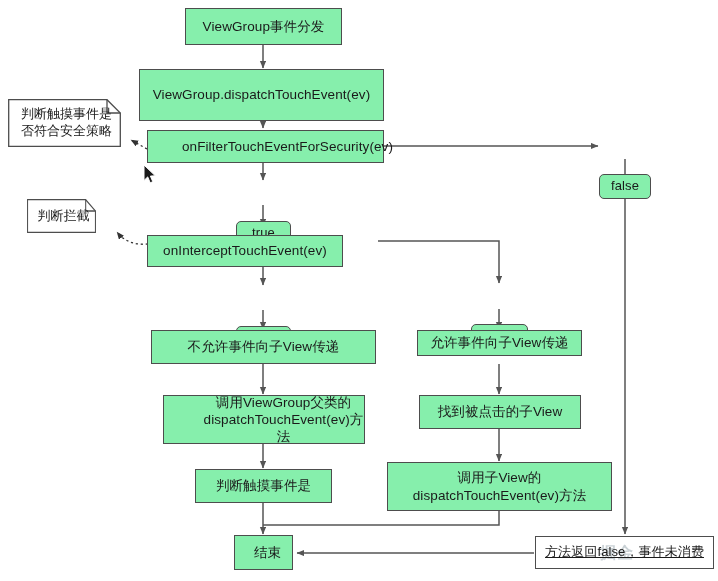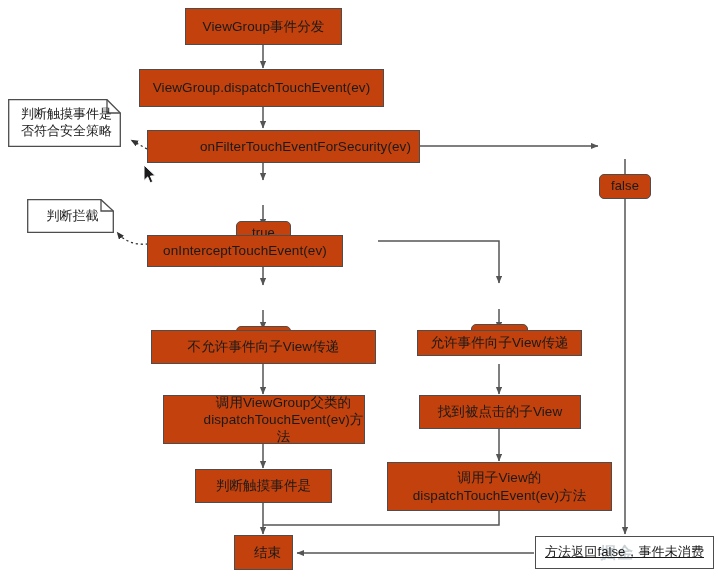--- a/index.html
+++ b/index.html
@@ -23,21 +23,21 @@
     left: 0;
     top: 0;
     width: 718px;
     height: 581px;
     pointer-events: none;
   }
   .node {
     position: absolute;
     box-sizing: border-box;
     border: 1.3px solid #4d4d4d;
-    background: #c2410c;
+    background: #86efac;
     display: flex;
     align-items: center;
     justify-content: center;
     text-align: center;
     color: #1a1a1a;
     font-size: 13.5px;
     line-height: 1.28;
     letter-spacing: 0.1px;
     white-space: pre-line;
   }
@@ -147,35 +147,35 @@
 
   <div class="note" style="left:8px; top:99px; width:113px; height:48px;">
     <svg class="note-shape" viewBox="0 0 113 48" preserveAspectRatio="none">
       <path d="M0.7,0.7 L99,0.7 L112.3,14 L112.3,47.3 L0.7,47.3 Z" fill="#ffffff" stroke="#4d4d4d" stroke-width="1.3"></path>
       <path d="M99,0.7 L99,14 L112.3,14" fill="none" stroke="#4d4d4d" stroke-width="1.3"></path>
     </svg>
     <span class="note-text">判断触摸事件是
 否符合安全策略</span>
   </div>
 
-  <div class="note" style="left:27px; top:199px; width:87px; height:34px;">
+  <div class="note" style="left:27px; top:199px; width:69px; height:34px;">
     <svg class="note-shape" viewBox="0 0 87 34" preserveAspectRatio="none">
       <path d="M0.7,0.7 L74,0.7 L86.3,12 L86.3,33.3 L0.7,33.3 Z" fill="#ffffff" stroke="#4d4d4d" stroke-width="1.3"></path>
       <path d="M74,0.7 L74,12 L86.3,12" fill="none" stroke="#4d4d4d" stroke-width="1.3"></path>
     </svg>
     <span class="note-text">判断拦截</span>
   </div>
 
   <div class="watermark" style="left: 600px; top: 543px; z-index: 2;">掘金</div>
 
   <div class="node" style="left:185px; top:8px; width:157px; height:37px;">ViewGroup事件分发</div>
 
-  <div class="node" style="left:139px; top:69px; width:245px; height:38px;">ViewGroup.dispatchTouchEvent(ev)</div>
-
-  <div class="node" style="left:147px; top:130px; width:273px; height:33px;padding-left:44px;">onFilterTouchEventForSecurity(ev)</div>
+  <div class="node" style="left:139px; top:69px; width:245px; height:52px;">ViewGroup.dispatchTouchEvent(ev)</div>
+
+  <div class="node" style="left:147px; top:130px; width:237px; height:33px;padding-left:44px;">onFilterTouchEventForSecurity(ev)</div>
 
   <div class="node rounded small" style="left:236px; top:181px; width:55px; height:24px;">true</div>
 
   <div class="node rounded small" style="left:599px; top:134px; width:52px; height:25px;">false</div>
 
   <div class="node" style="left:147px; top:235px; width:196px; height:32px;">onInterceptTouchEvent(ev)</div>
 
   <div class="node rounded small" style="left:236px; top:286px; width:55px; height:24px;">true</div>
 
   <div class="node rounded small" style="left:471px; top:284px; width:57px; height:25px;">false</div>

